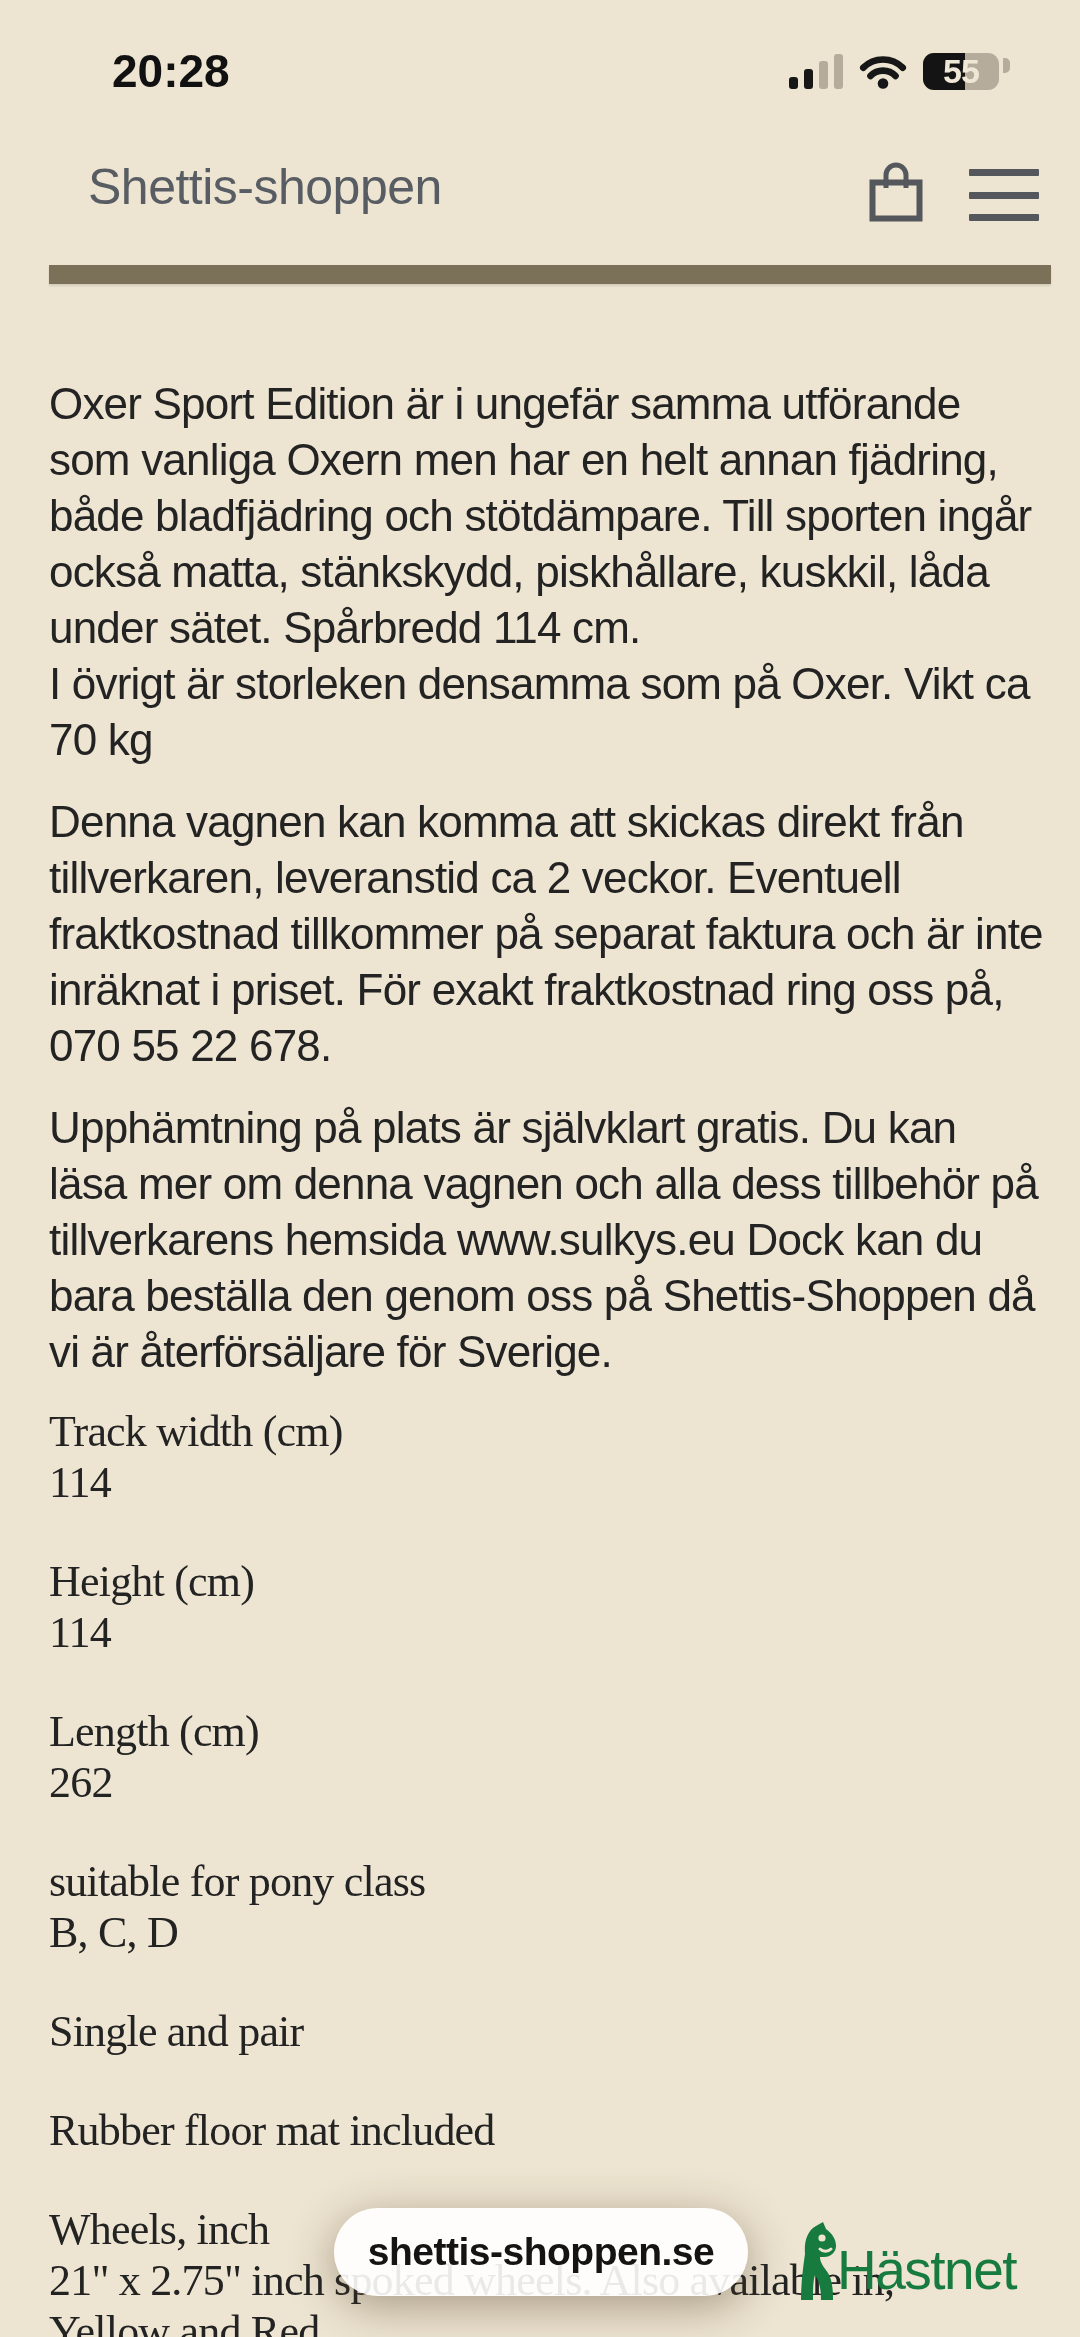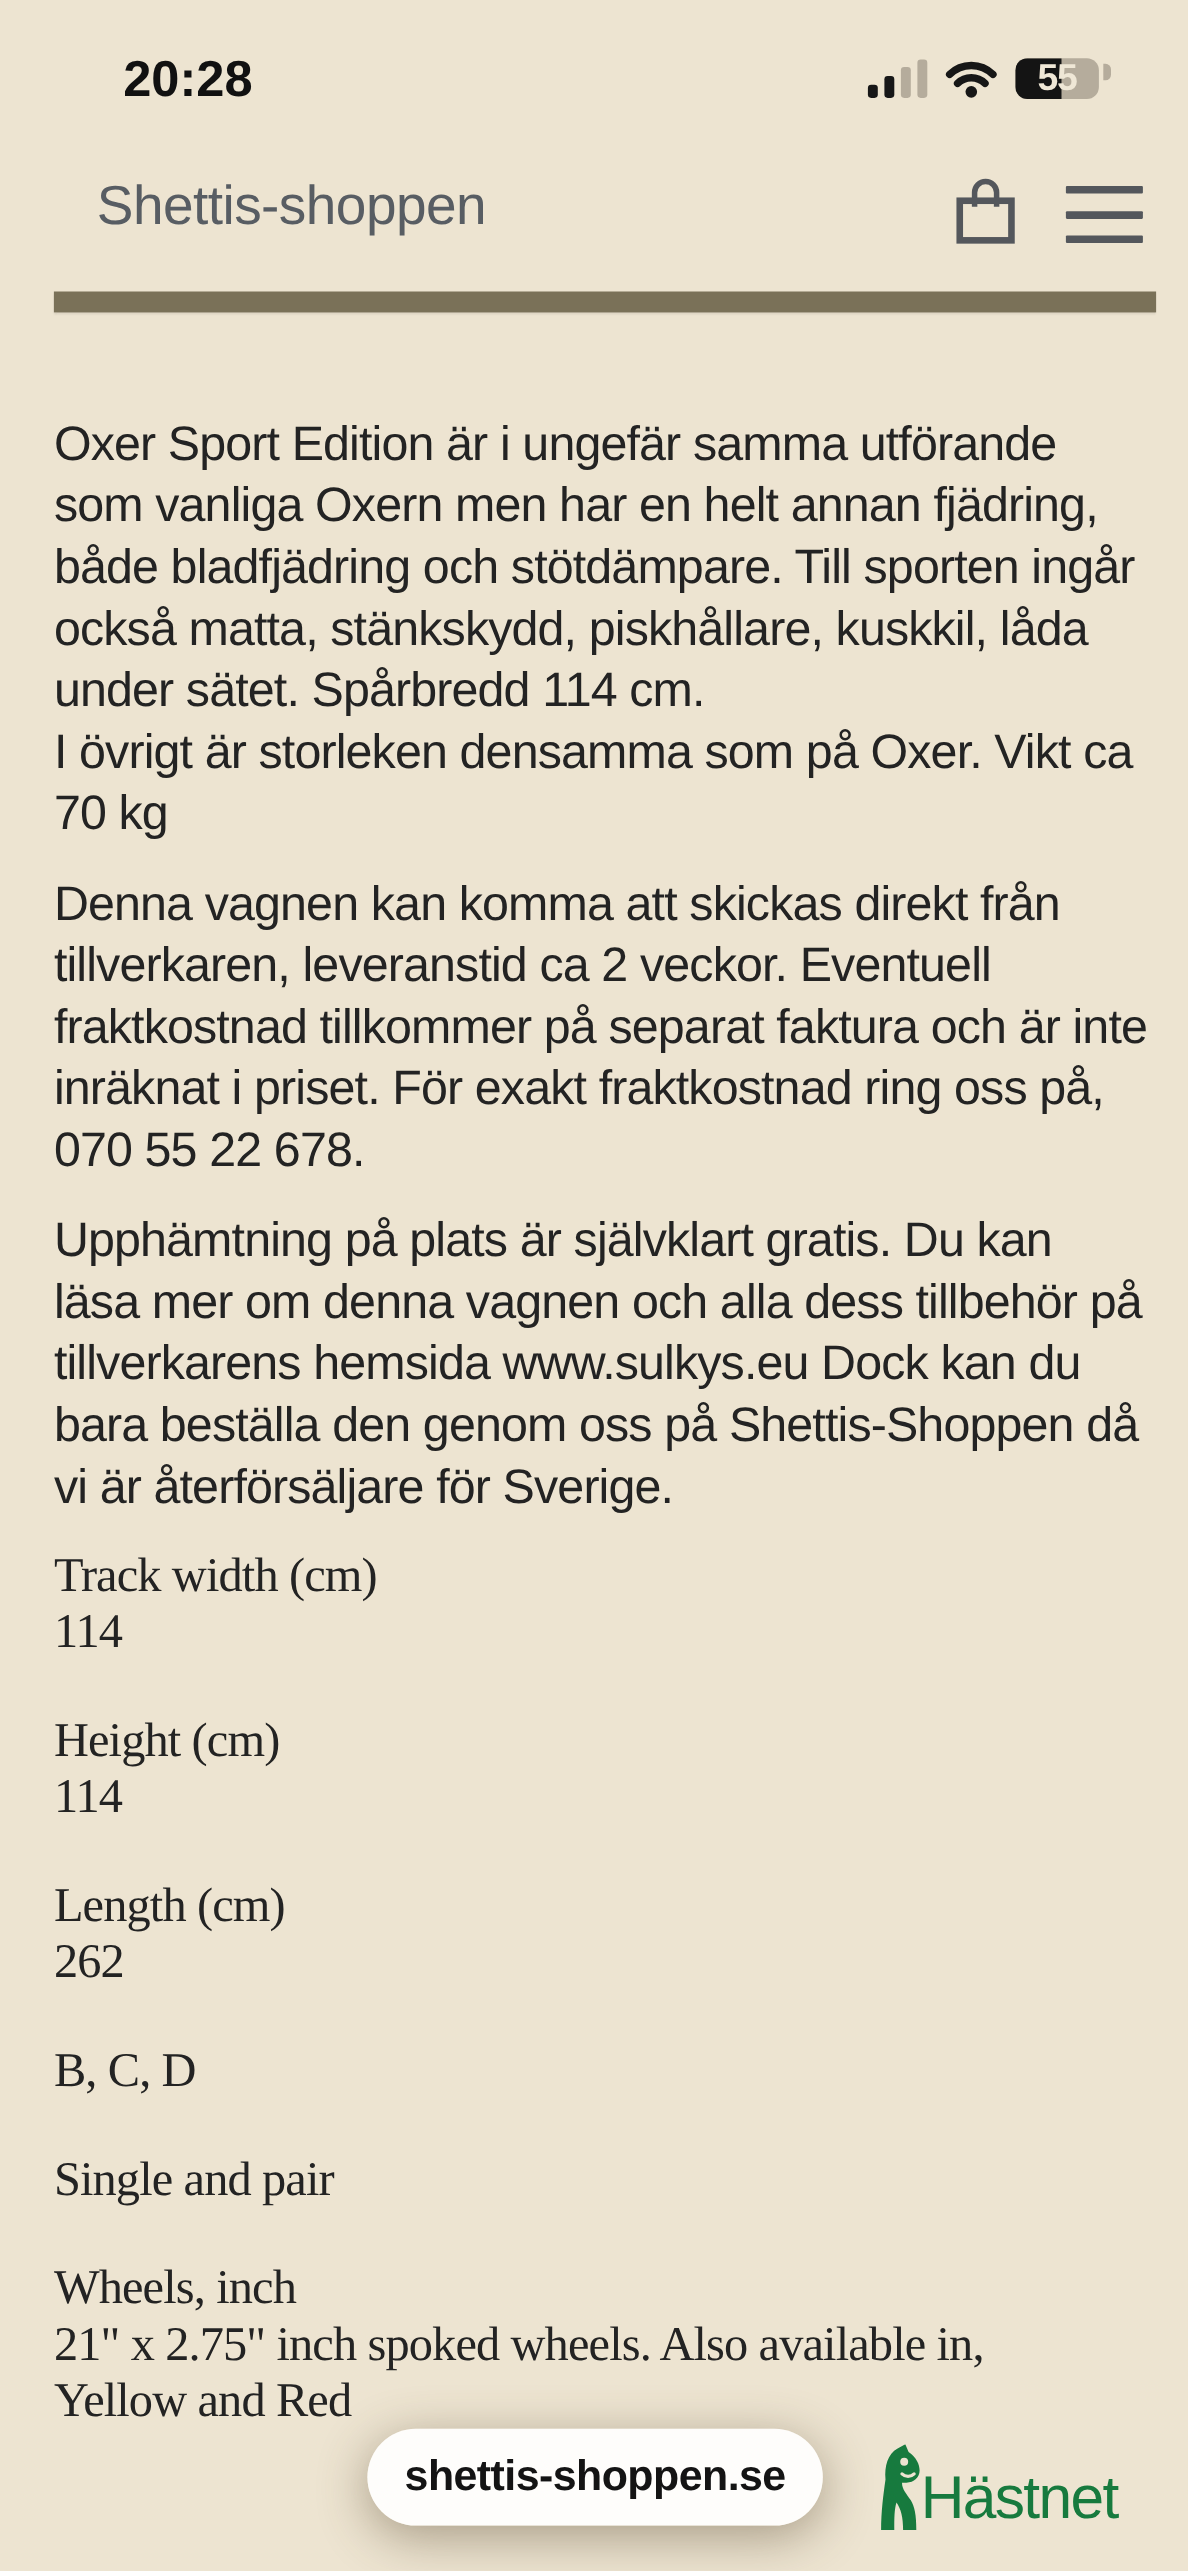--- a/index.html
+++ b/index.html
@@ -138,24 +138,29 @@
   </p>
   <p class="spec">
     <span>Height (cm)</span>
     <span>114</span>
   </p>
   <p class="spec">
     <span>Length (cm)</span>
     <span>262</span>
   </p>
   <p class="spec">
+    <span>suitable for pony class</span>
     <span>B, C, D</span>
   </p>
   <p class="spec">
     <span>Single and pair</span>
+    <span></span>
+  </p>
+  <p class="spec">
+    <span>Rubber floor mat included</span>
     <span></span>
   </p>
   <p class="spec">
     <span>Wheels, inch</span>
     <span>21" x 2.75" inch spoked wheels. Also available in,
 Yellow and Red</span>
   </p>
 </div>
 
 <div class="hastnet">

